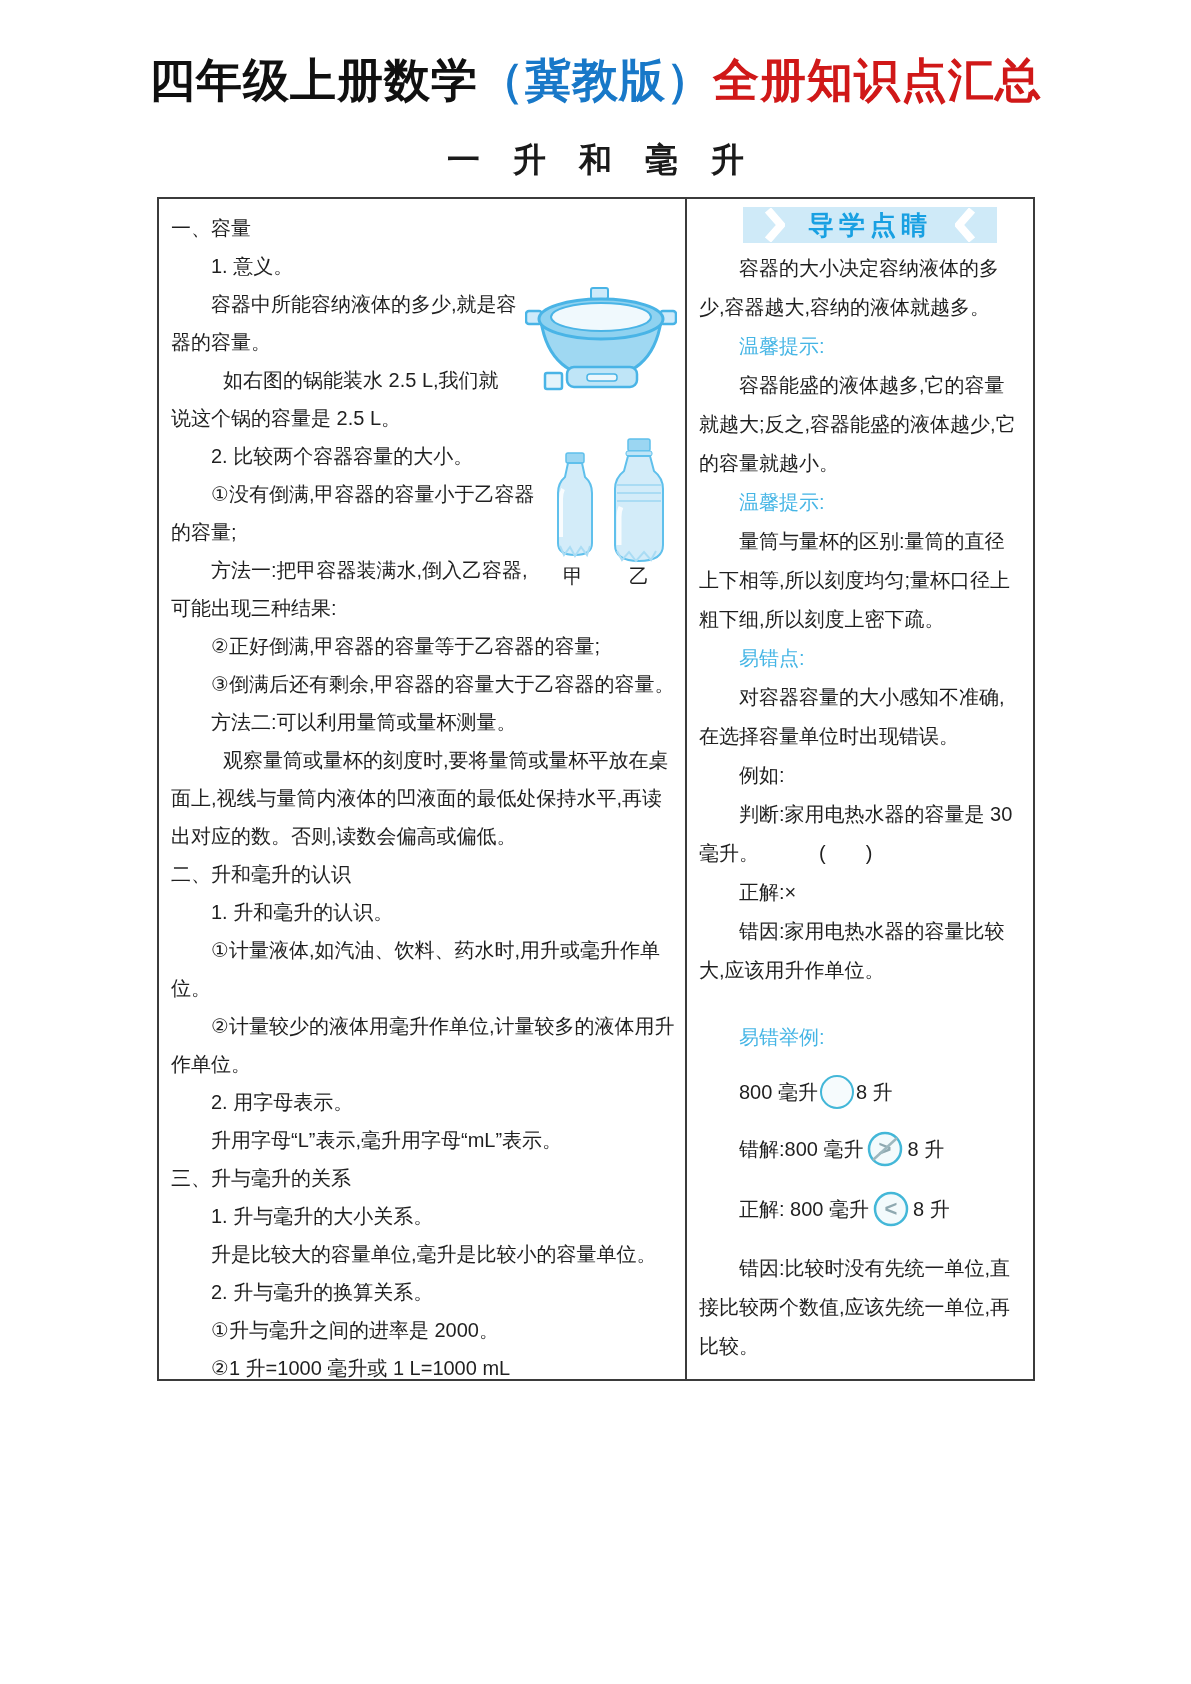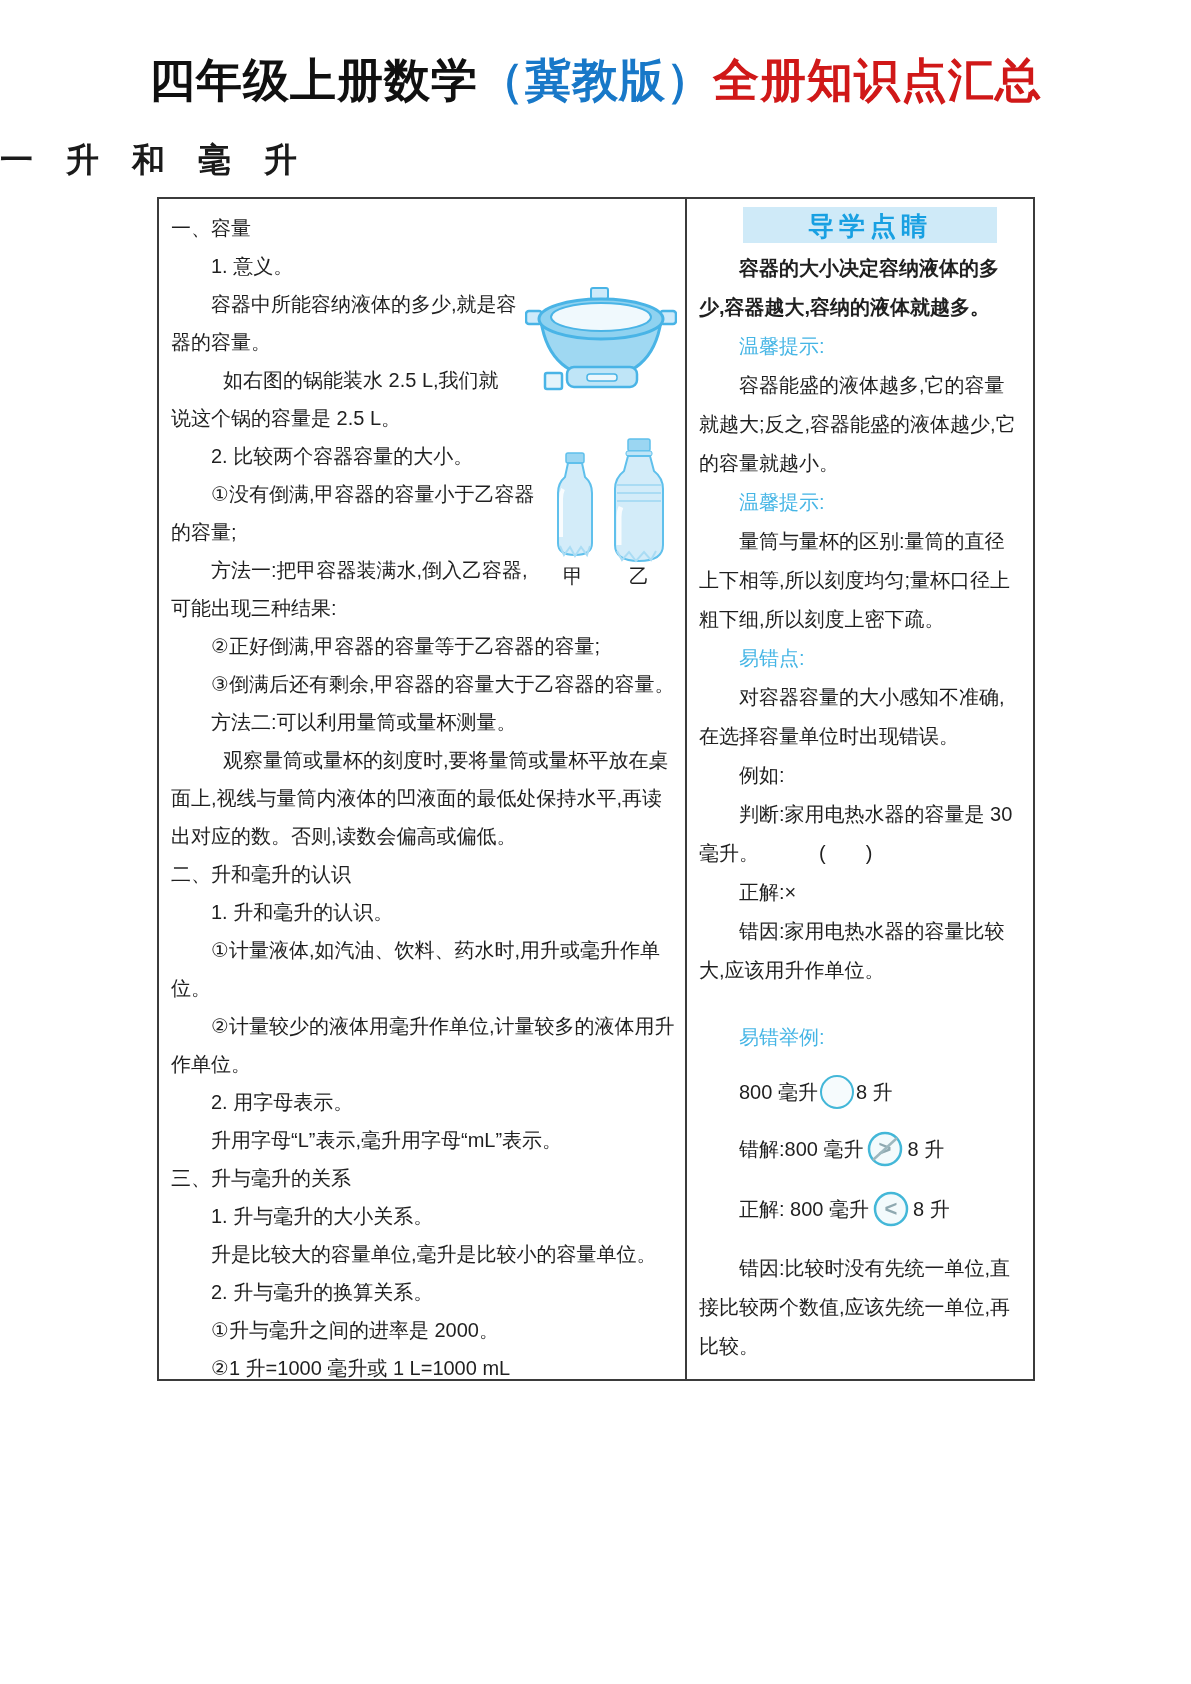--- a/index.html
+++ b/index.html
@@ -1,40 +1,40 @@
 <!DOCTYPE html>
 <html><head>
 <meta charset="utf-8">
 <style>
   html,body{margin:0;padding:0;background:#ffffff;}
   .page{position:relative;width:1191px;height:1472px;background:#ffffff;
         font-family:"Liberation Sans","DejaVu Sans",sans-serif;color:#222;overflow:hidden;}
   .main-title{margin:0;padding-top:50px;text-align:center;font-size:46px;font-weight:bold;color:#101010;letter-spacing:1px;}
   .t-blue{color:#1878c8;}
   .t-red{color:#d01818;}
-  .subtitle{margin:0;padding-top:26px;font-size:33px;font-weight:bold;color:#1a1a1a;}
+  .subtitle{margin:0;padding-top:26px;text-align:center;font-size:33px;font-weight:bold;color:#1a1a1a;}
   .content-box{position:absolute;left:157px;top:197px;width:878px;height:1184px;
                border:2px solid #3b3b3b;box-sizing:border-box;display:flex;background:#fff;justify-content:space-between;}
   .left-col{width:528px;box-sizing:border-box;border-right:2px solid #3b3b3b;
             padding:10px 8px 0 12px;font-size:20px;line-height:38px;color:#1f1f1f;}
   .right-col{flex:1;box-sizing:border-box;padding:0 10px 0 12px;font-size:20px;line-height:39px;color:#1f1f1f;}
   p{margin:0;}
   .ind{text-indent:2em;}
   .ind3{text-indent:2.6em;}
   .blue-label{color:#45b5e5;text-indent:2em;}
-  .mt4{margin-top:4px;font-weight:bold;}
+  .mt4{margin-top:4px;}
   .mt-gap{margin-top:28px;}
   .gapline{margin-top:16px;text-indent:2em;}
   .float-pot{float:right;width:152px;height:114px;margin:2px 0 2px 8px;}
   .float-bottles{float:right;width:128px;height:152px;margin:0 0 0 8px;position:relative;}
   .bottle-labels{position:absolute;bottom:0;left:0;width:100%;height:26px;font-size:20px;color:#1f1f1f;line-height:26px;}
   .bl-a{position:absolute;left:14px;}
   .bl-b{position:absolute;left:80px;}
   .banner{margin:8px 0 6px 44px;width:254px;height:36px;background:#cfeaf8;
-          display:flex;align-items:center;justify-content:space-between;padding:0 22px;box-sizing:border-box;flex-direction:column;}
+          display:flex;align-items:center;justify-content:space-between;padding:0 22px;box-sizing:border-box;}
   .banner-text{color:#18a0e2;font-size:26px;font-weight:bold;letter-spacing:5px;}
   .chev{display:block;}
   .circle-empty{display:inline-block;width:30px;height:30px;border:2px solid #43b7d8;border-radius:50%;
                 background:#f6fbfd;vertical-align:middle;margin:0 2px 4px 2px;}
   .sym-svg{vertical-align:middle;margin:0 2px 4px 2px;}
 </style>
 </head>
 <body>
 
 <div class="page">

